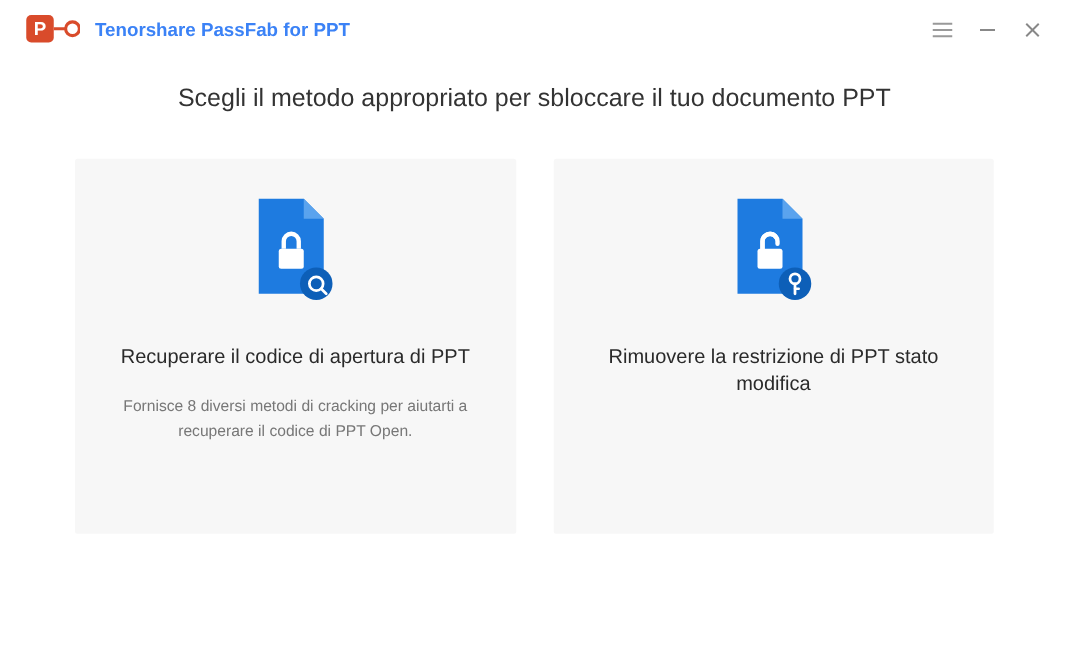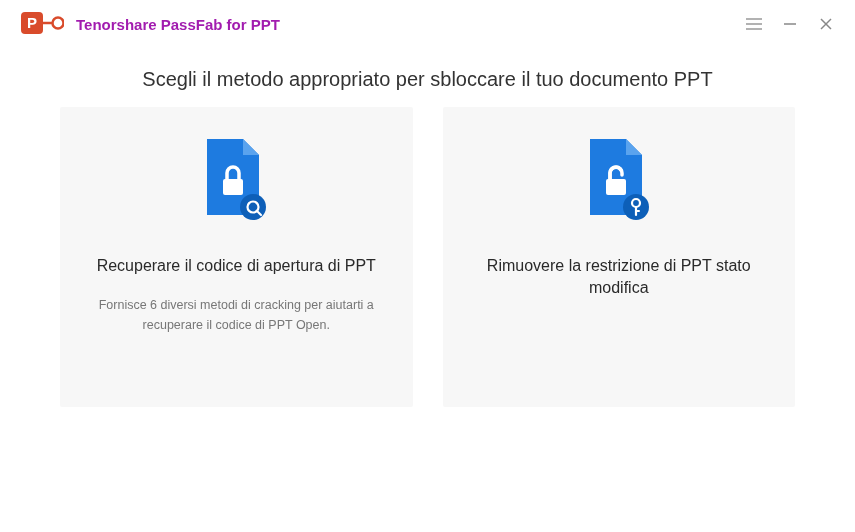--- a/index.html
+++ b/index.html
@@ -26,21 +26,21 @@
       align-items: center;
       gap: 12px;
     }
     .app-logo {
       display: flex;
       align-items: center;
     }
     .app-title {
       font-size: 15px;
       font-weight: 600;
-      color: #a21caf;
+      color: #3b82f6;
     }
     .titlebar-right {
       display: flex;
       align-items: center;
       gap: 18px;
     }
     .window-control {
       width: 18px;
       height: 18px;
       display: flex;
@@ -50,21 +50,21 @@
       color: #888;
     }
     .main-content {
       padding: 20px 60px 0 60px;
     }
     .heading {
       text-align: center;
       font-size: 20px;
       font-weight: 500;
       color: #333;
-      margin-bottom: 16px;
+      margin-bottom: 36px;
     }
     .cards {
       display: flex;
       gap: 30px;
       justify-content: center;
     }
     .card {
       background: #f7f7f7;
       width: 355px;
       height: 300px;
@@ -143,21 +143,21 @@
           <path d="M 10 2 L 46 2 L 62 18 L 62 78 L 10 78 Z" fill="#1e7be0"></path>
           <path d="M 46 2 L 62 18 L 46 18 Z" fill="#5aa3ee"></path>
           <rect x="26" y="42" width="20" height="16" rx="2" fill="#fff"></rect>
           <path d="M 30 42 L 30 36 A 6 6 0 0 1 42 36 L 42 42" fill="none" stroke="#fff" stroke-width="3.5"></path>
           <circle cx="56" cy="70" r="13" fill="#0d5fb8"></circle>
           <circle cx="56" cy="70" r="5.5" fill="none" stroke="#fff" stroke-width="2.2"></circle>
           <line x1="60" y1="74" x2="64" y2="78" stroke="#fff" stroke-width="2.2" stroke-linecap="round"></line>
         </svg>
       </div>
       <div class="card-title">Recuperare il codice di apertura di PPT</div>
-      <div class="card-desc">Fornisce 6 diversi metodi di cracking per aiutarti a recuperare il codice di PPT Open.</div>
+      <div class="card-desc">Fornisce 8 diversi metodi di cracking per aiutarti a recuperare il codice di PPT Open.</div>
     </div>
 
     <div class="card">
       <div class="card-icon">
         <svg width="78" height="86" viewBox="0 0 78 86">
           <path d="M 10 2 L 46 2 L 62 18 L 62 78 L 10 78 Z" fill="#1e7be0"></path>
           <path d="M 46 2 L 62 18 L 46 18 Z" fill="#5aa3ee"></path>
           <rect x="26" y="42" width="20" height="16" rx="2" fill="#fff"></rect>
           <path d="M 30 42 L 30 36 A 6 6 0 0 1 42 36 L 42 38" fill="none" stroke="#fff" stroke-width="3.5" stroke-linecap="round"></path>
           <path d="M 42 36 L 44 32" fill="none" stroke="#fff" stroke-width="0"></path>

